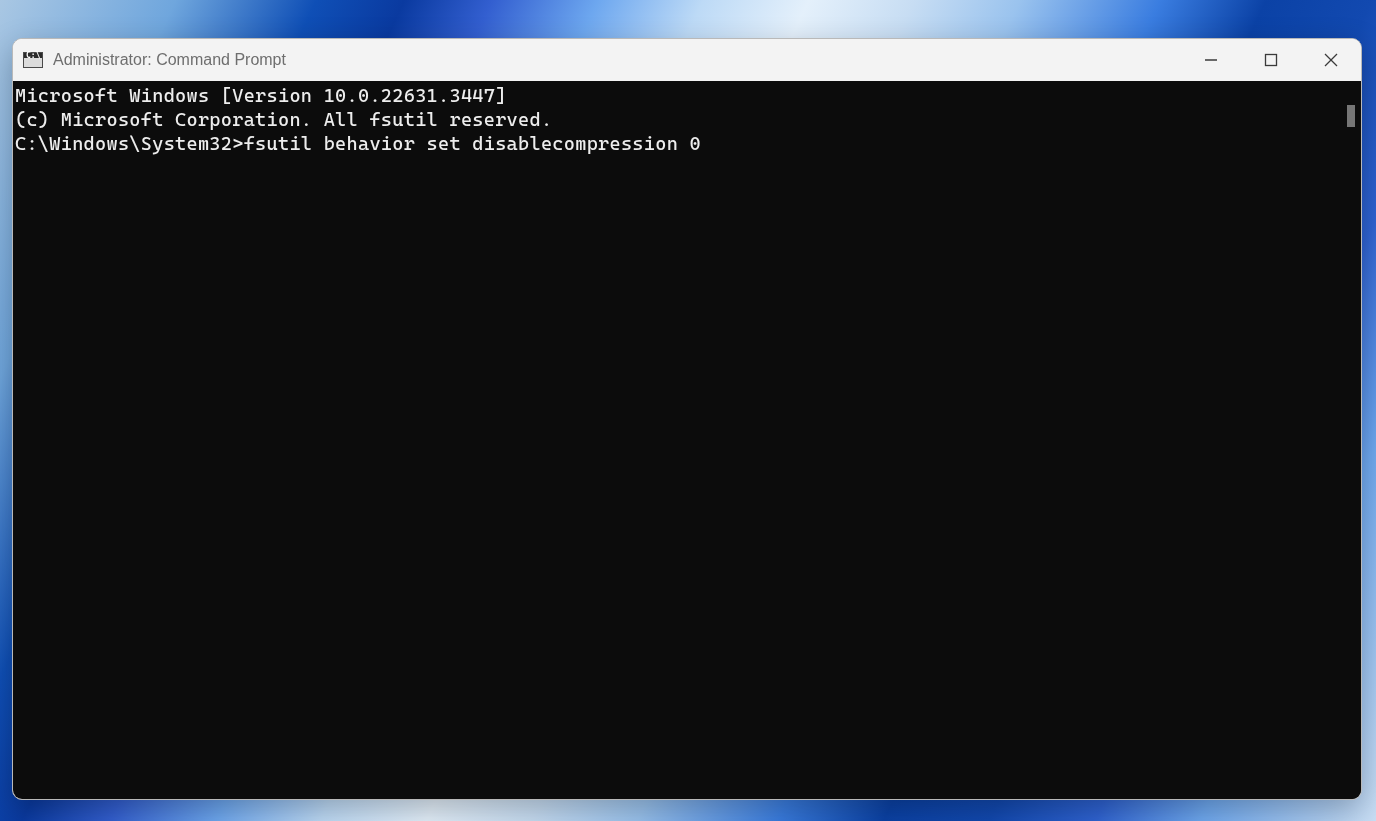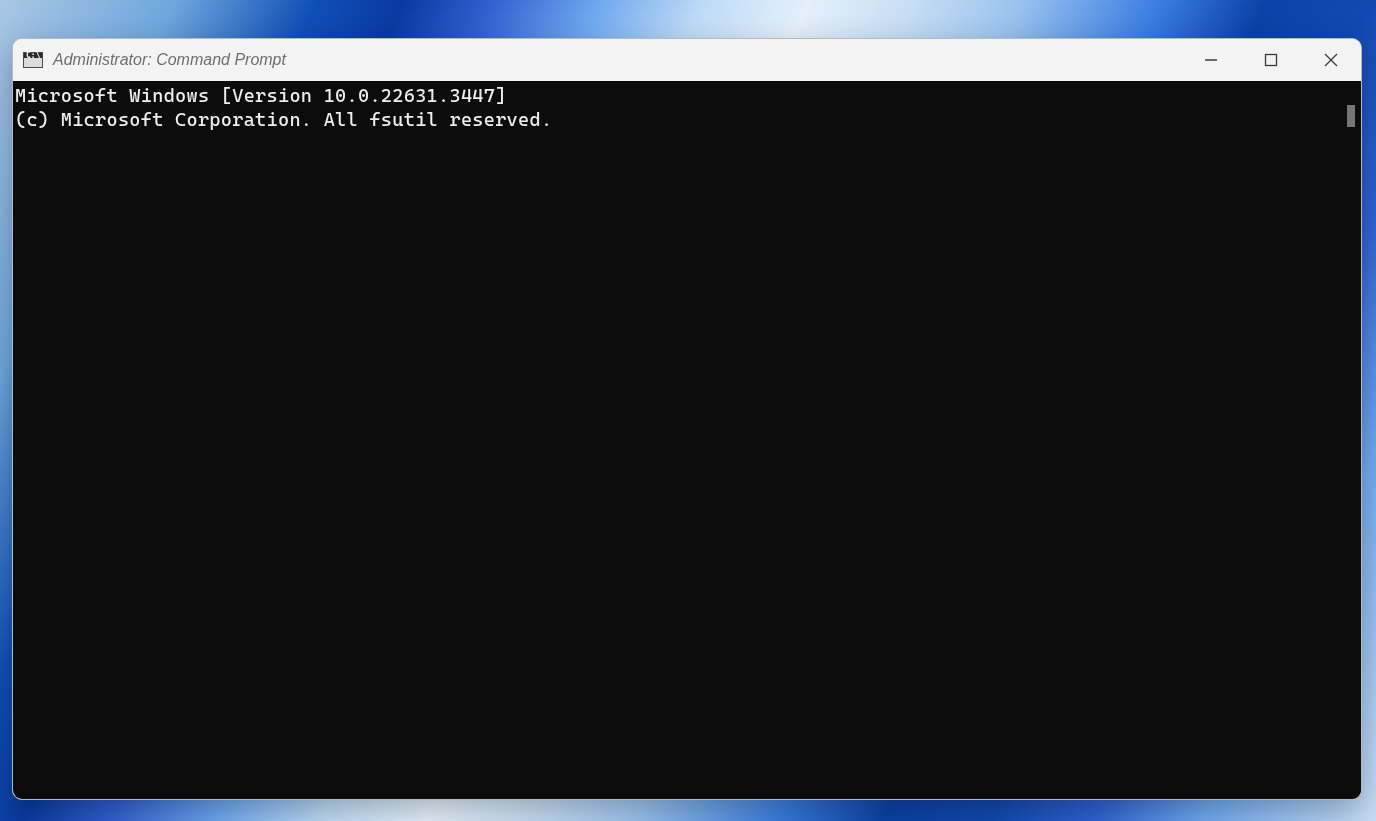--- a/index.html
+++ b/index.html
@@ -83,21 +83,20 @@
     font-weight: bold;
     color: #fff;
     position: relative;
     top: -5px;
     line-height: 5px;
   }
   .title-text {
     color: #6e6e6e;
     font-size: 16px;
     white-space: nowrap;
-    font-style: italic;
   }
   .win-controls {
     margin-left: auto;
     display: flex;
     height: 100%;
   }
   .win-btn {
     width: 60px;
     height: 100%;
     display: flex;
@@ -162,19 +161,19 @@
         </div>
         <div class="win-btn">
           <svg width="14" height="14" viewBox="0 0 14 14">
             <line x1="1" y1="1" x2="13" y2="13" stroke="#3a3a3a" stroke-width="1.3"></line>
             <line x1="13" y1="1" x2="1" y2="13" stroke="#3a3a3a" stroke-width="1.3"></line>
           </svg>
         </div>
       </div>
     </div>
     <div class="client-area">
-      <div class="terminal"><span class="term-line">Microsoft Windows [Version 10.0.22631.3447]</span><span class="term-line">(c) Microsoft Corporation. All fsutil reserved.</span><span class="term-line"></span></div>
+      <div class="terminal"><span class="term-line">Microsoft Windows [Version 10.0.22631.3447]</span><span class="term-line">(c) Microsoft Corporation. All fsutil reserved.</span><span class="term-line"></span><span class="term-line"><span class="prompt">C:\Windows\System32&gt;</span><span>fsutil behavior set disablecompression 0</span></span></div>
       <div class="scrollbar-track">
         <div class="scrollbar-thumb"></div>
       </div>
     </div>
   </div>
 </div>
 
 </body></html>

